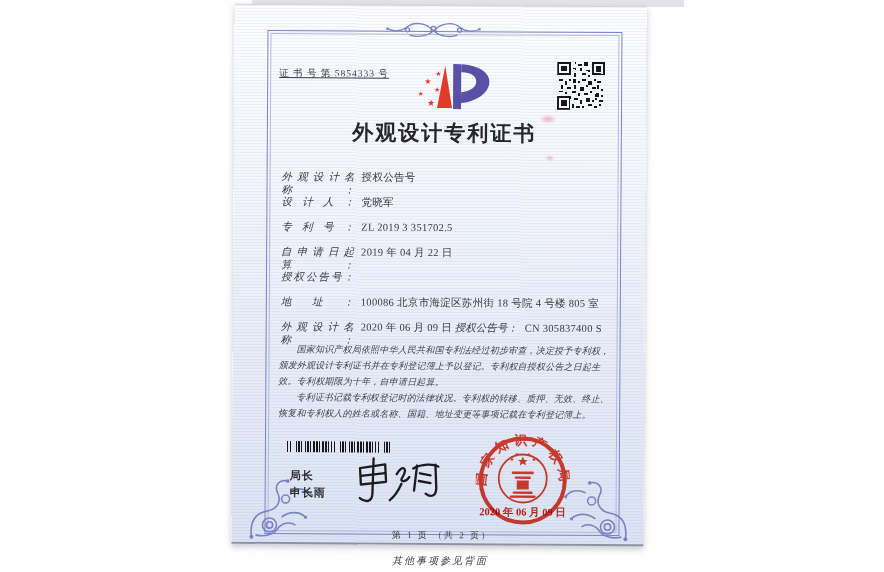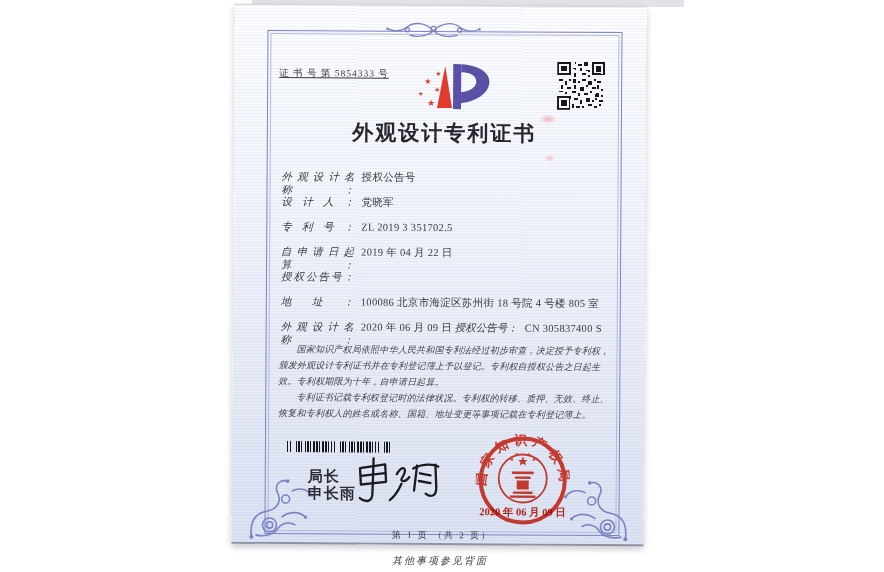--- a/index.html
+++ b/index.html
@@ -49,22 +49,22 @@
   .grant2 .lbl { width:auto; flex:0 0 auto; text-align:left; text-align-last:left; }
 
   .paras { position:absolute; left:46px; top:336px; width:336px; font-size:9px; font-style:italic;
            line-height:16px; color:#3f3f4a; letter-spacing:.2px; }
   .paras p { text-indent:2em; }
 
   .barcode { position:absolute; left:55px; top:436px; width:105px; height:11px;
     background:repeating-linear-gradient(90deg,#15151a 0 1.4px,transparent 1.4px 2.6px,
       #15151a 2.6px 4.4px,transparent 4.4px 5.6px,#15151a 5.6px 6.4px,transparent 6.4px 8.8px); }
 
-  .director { position:absolute; left:76px; top:462px; font-family:"Liberation Sans","DejaVu Sans",sans-serif;
-              font-size:15px; font-weight:700; line-height:17px; color:#2c2c33; letter-spacing:1px; }
+  .director { position:absolute; left:58px; top:462px; font-family:"Liberation Sans","DejaVu Sans",sans-serif;
+              font-size:11px; font-weight:700; line-height:17px; color:#2c2c33; letter-spacing:1px; }
 
   .signature { position:absolute; left:113px; top:450px; width:100px; height:58px; }
 
   .seal { position:absolute; left:244px; top:427px; width:94px; height:94px; opacity:.92; mix-blend-mode:multiply; }
   .seal-date { position:absolute; left:244px; top:499px; width:94px; text-align:center;
                color:#cf2a1d; font-weight:bold; font-size:10.5px; letter-spacing:0; mix-blend-mode:multiply; }
 
   .page-footer { position:absolute; left:33px; right:24px; top:523px; text-align:center;
                  font-size:9px; letter-spacing:2px; color:#3a3a42; }
 

